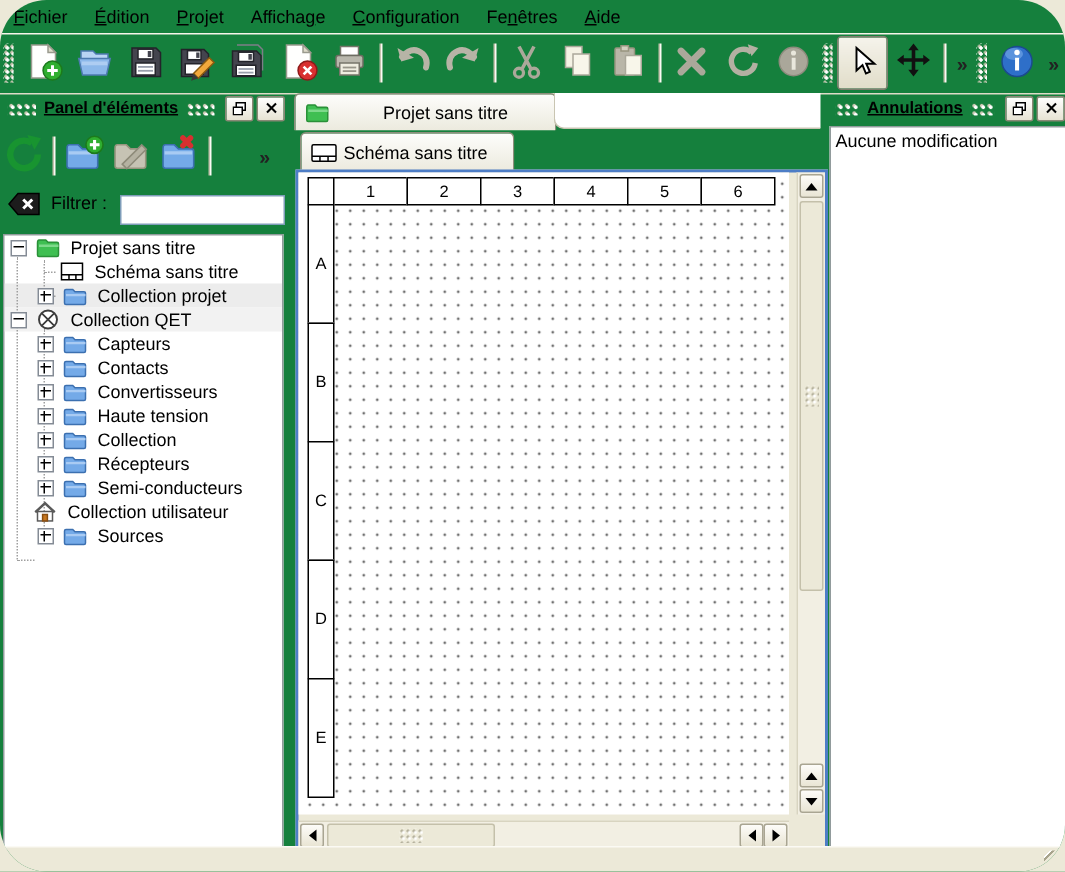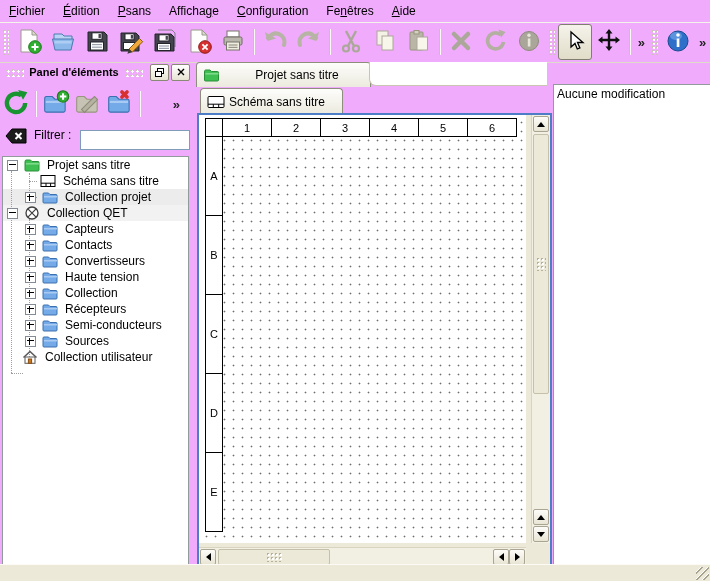--- a/index.html
+++ b/index.html
@@ -1,17 +1,17 @@
 <!DOCTYPE html>
 <html><head>
 <meta charset="utf-8">
 <style>
   html,body{margin:0;padding:0;background:#ece9d8;}
-  .app{position:relative;width:710px;height:581px;background:#f0abfc;overflow:hidden;
-       font-family:"Liberation Sans",sans-serif;font-size:12px;color:#000;}
+  .app{position:relative;width:710px;height:581px;background:#15803d;overflow:hidden;
+       font-family:"Liberation Sans",sans-serif;font-size:12px;color:#000;border-radius:31px;}
 
   
   .menubar{position:absolute;left:0;top:0;width:710px;height:22px;display:flex;align-items:center;
            border-bottom:1px solid #f6f4ea;}
   .menu-item{padding:3px 9px;cursor:default;white-space:nowrap;}
   .menu-item .mn{text-decoration:underline;}
 
   
   .toolbar{position:absolute;left:0;top:22px;width:710px;height:40px;display:flex;align-items:center;
            border-bottom:1px solid #dedbc8;}
@@ -21,21 +21,21 @@
   .tbtn{width:33px;height:34px;display:flex;align-items:center;justify-content:center;border:1px solid transparent;border-radius:3px;}
   .tbtn.pressed{border:1px solid #7f7f6f;background:linear-gradient(#f5f3eb,#e1ddc9);}
   .tb-sep{width:0;height:26px;border-left:1px solid #c6c2ae;border-right:1px solid #fbfaf4;margin:0 3px;}
   .chev{font-weight:bold;font-size:13px;color:#222;padding:0 4px;}
 
   
   .dock-title{position:absolute;height:20px;display:flex;align-items:center;}
   .dock-title .dots{flex:1;height:9px;margin:0 5px;
      background-image:radial-gradient(circle,#ffffff 1.1px,rgba(0,0,0,0) 1.4px),radial-gradient(circle,#cdc9b5 1.1px,rgba(0,0,0,0) 1.4px);
      background-size:5px 5px;background-position:1px 1px,0 0;}
-  .dock-title .ttl{font-weight:bold;font-size:11px;white-space:nowrap;}
+  .dock-title .ttl{font-weight:bold;font-size:11px;white-space:nowrap;text-decoration:underline;}
   .dock-btn{width:17px;height:15px;border:1px solid #8a8876;border-radius:2px;margin-left:2px;
             background:linear-gradient(#ffffff,#e7e3d3);display:flex;align-items:center;justify-content:center;}
 
   
   .lp-toolbar{position:absolute;left:0;top:85px;width:190px;height:38px;display:flex;align-items:center;}
   .lpbtn{width:32px;height:34px;display:flex;align-items:center;justify-content:center;}
   .lp-filter{position:absolute;left:0;top:128px;width:190px;height:26px;display:flex;}
   .filter-input{position:absolute;left:80px;top:2px;width:104px;height:18px;border:1px solid #7f9db9;
                 background:#fff;font-family:"Liberation Sans",sans-serif;font-size:12px;padding:0 2px;}
 
@@ -102,21 +102,21 @@
      background:repeating-linear-gradient(135deg,rgba(0,0,0,0) 0 3px,#ffffff 3px 4px,#a7a38c 4px 5px);}
 </style>
 </head>
 <body>
 
 <div class="app">
 
   <div class="menubar">
     <div class="menu-item"><span></span><span class="mn">F</span><span>ichier</span></div>
     <div class="menu-item"><span></span><span class="mn">É</span><span>dition</span></div>
-    <div class="menu-item"><span></span><span class="mn">P</span><span>sans</span></div>
+    <div class="menu-item"><span></span><span class="mn">P</span><span>rojet</span></div>
     <div class="menu-item"><span>Afficha</span><span class="mn">g</span><span>e</span></div>
     <div class="menu-item"><span></span><span class="mn">C</span><span>onfiguration</span></div>
     <div class="menu-item"><span>Fe</span><span class="mn">n</span><span>êtres</span></div>
     <div class="menu-item"><span></span><span class="mn">A</span><span>ide</span></div>
   </div>
 
   <div class="toolbar">
     <div class="tb-handle"></div>
 
     <div class="tbtn">
@@ -444,40 +444,40 @@
     <div class="trow lvl1">
       <span class="exp plus"></span>
       <span class="ticon">
           <svg width="16" height="14" viewBox="0 0 16 14">
             <path d="M1 4v8q0 1 1 1h12q1 0 1-1V5.5q0-1-1-1H8L6.5 3H2Q1 3 1 4z" fill="#74aae8" stroke="#3c70b0"></path>
             <path d="M2 6h13v1.5H2z" fill="#a9cbf3"></path>
           </svg>
         </span>
       <span class="tlabel">Semi-conducteurs</span>
     </div>
-    <div class="trow lvl1">
-      <span class="exp plus"></span>
-      <span class="ticon">
-          <svg width="16" height="14" viewBox="0 0 16 14">
-            <path d="M1 4v8q0 1 1 1h12q1 0 1-1V5.5q0-1-1-1H8L6.5 3H2Q1 3 1 4z" fill="#74aae8" stroke="#3c70b0"></path>
-            <path d="M2 6h13v1.5H2z" fill="#a9cbf3"></path>
-          </svg>
-        </span>
-      <span class="tlabel">Sources</span>
-    </div>
     <div class="trow lvl0">
       <span class="exp-spacer"></span>
       <span class="ticon">
           <svg width="16" height="14" viewBox="0 0 16 14">
             <path d="M1.5 7.5L8 1.5l6.5 6" fill="none" stroke="#5a5a5a" stroke-width="1.6"></path>
             <rect x="3" y="7" width="10" height="6.3" fill="#fff" stroke="#5a5a5a"></rect>
             <rect x="6.4" y="9" width="3.2" height="4.3" fill="#c87820" stroke="#8a4e10"></rect>
           </svg>
         </span>
       <span class="tlabel">Collection utilisateur</span>
+    </div>
+    <div class="trow lvl1">
+      <span class="exp plus"></span>
+      <span class="ticon">
+          <svg width="16" height="14" viewBox="0 0 16 14">
+            <path d="M1 4v8q0 1 1 1h12q1 0 1-1V5.5q0-1-1-1H8L6.5 3H2Q1 3 1 4z" fill="#74aae8" stroke="#3c70b0"></path>
+            <path d="M2 6h13v1.5H2z" fill="#a9cbf3"></path>
+          </svg>
+        </span>
+      <span class="tlabel">Sources</span>
     </div>
   </div>
 
   <div class="tab tab-project">
     <span class="tab-icon">
         <svg width="17" height="14" viewBox="0 0 16 14">
           <path d="M1 4v8q0 1 1 1h12q1 0 1-1V4.5q0-1-1-1H8L6.5 2H2Q1 2 1 4z" fill="#3fbf52" stroke="#2a9038"></path>
           <path d="M2 5h13v1.6H2z" fill="#7ed98b"></path>
         </svg>
       </span>
@@ -540,20 +540,36 @@
       <div class="sbtn" style="right:17px;top:1px;">
           <span class="t-lf"></span>
         </div>
       <div class="sbtn" style="right:1px;top:1px;">
           <span class="t-rt"></span>
         </div>
     </div>
     <div class="sbcorner"></div>
   </div>
 
+  <div class="dock-title" style="left:552px;top:62px;width:158px;">
+    <div class="dots"></div>
+    <div class="ttl">Annulations</div>
+    <div class="dots"></div>
+    <div class="dock-btn">
+        <svg width="9" height="9" viewBox="0 0 9 9">
+          <rect x="2.5" y="0.5" width="6" height="5" fill="#fff" stroke="#000"></rect>
+          <rect x="0.5" y="3.5" width="6" height="5" fill="#fff" stroke="#000"></rect>
+        </svg>
+      </div>
+    <div class="dock-btn">
+        <svg width="8" height="8" viewBox="0 0 8 8">
+          <path d="M1 1l6 6M7 1L1 7" stroke="#000" stroke-width="1.4"></path>
+        </svg>
+      </div>
+  </div>
   <div class="rlist">
     <div class="item">Aucune modification</div>
   </div>
 
   <div class="statusbar">
     <div class="resize-grip"></div>
   </div>
 
 </div>
 

